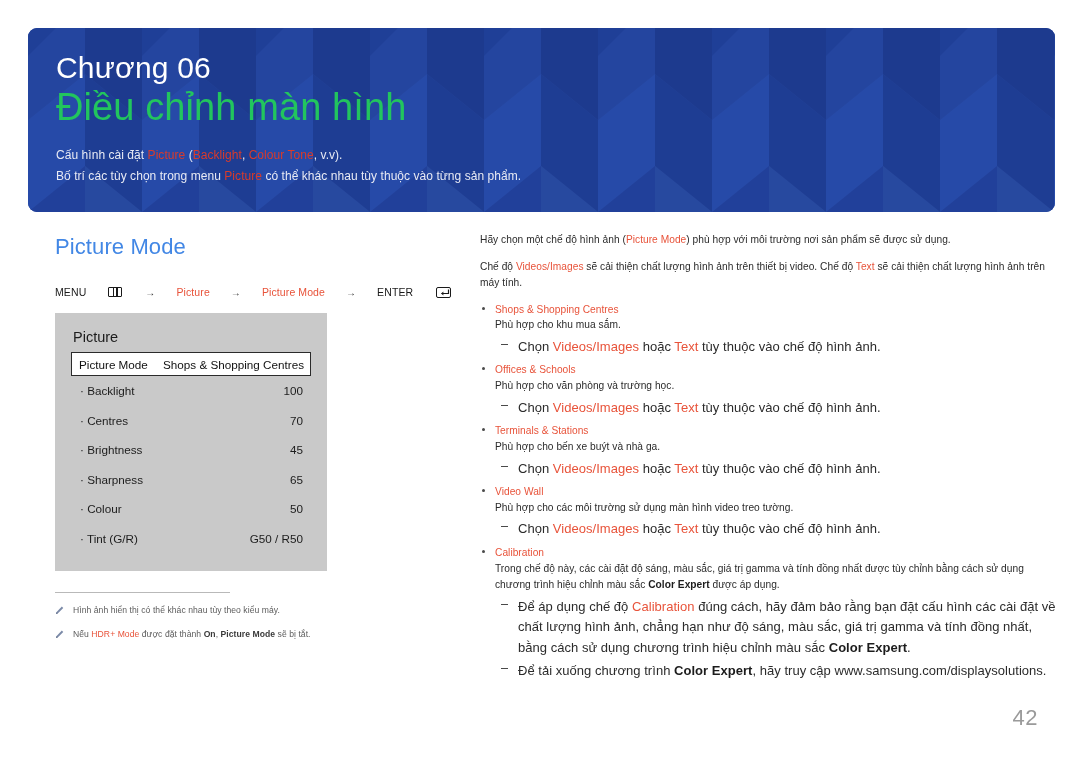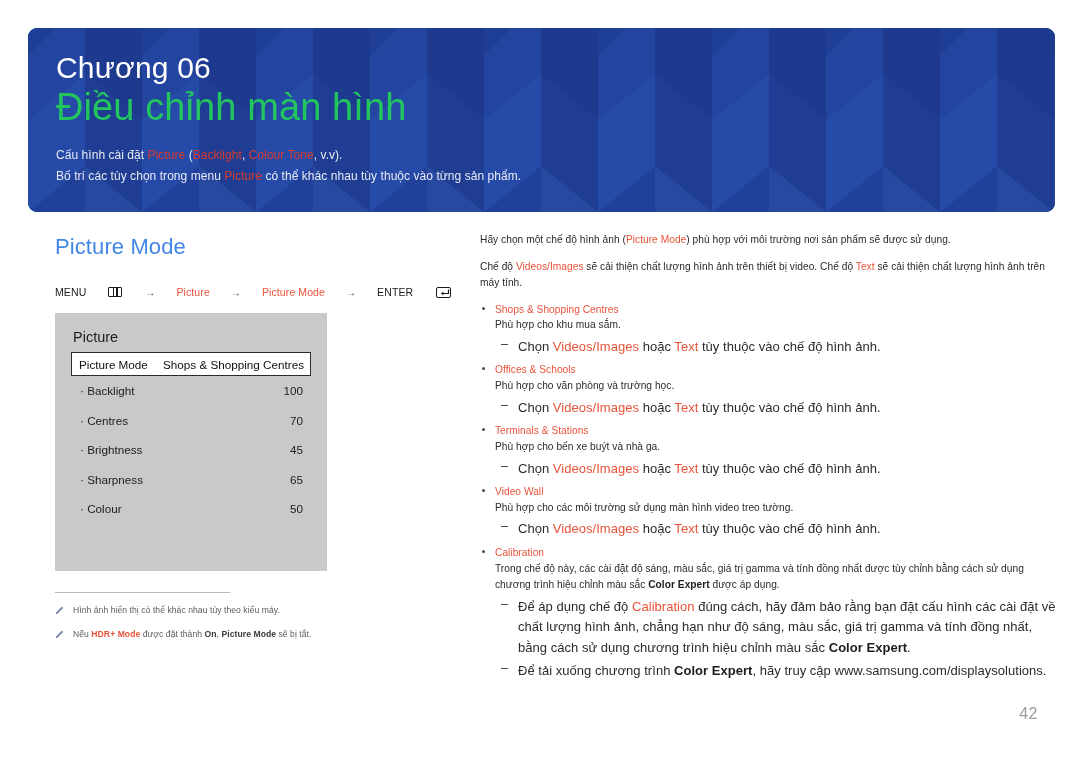--- a/index.html
+++ b/index.html
@@ -164,21 +164,21 @@
     font-size: 8.6px;
     color: #5c5c5c;
     letter-spacing: .05px;
     display: flex;
     align-items: flex-start;
     gap: 9px;
     white-space: nowrap;
   }
   .fn1 { top: 605px; }
   .fn2 { top: 629px; }
-  .footnote .orange { color: #e8533a; font-weight: bold; }
+  .footnote .orange { color: #e8533a; font-weight: normal; }
   .footnote .bold { font-weight: bold; color: #3a3a3a; }
   .pencil { flex: none; margin-top: 1px; }
 
   
   .rcol {
     position: absolute;
     left: 455px; top: 232px;
     width: 576px;
     margin-left: 25px;
   }
@@ -230,21 +230,21 @@
     width: 7px; height: 1px;
     background: #4a4a4a;
   }
 
   .page-number {
     position: absolute;
     left: 0; right: 42px;
     top: 705px;
     text-align: right;
     color: #9a9a9a;
-    font-size: 16px;
+    font-size: 22px;
     letter-spacing: .5px;
   }
 </style>
 </head>
 <body>
 
 <div class="page">
 
   <div class="banner">
     <svg class="banner-pattern" viewBox="0 0 1027 184" preserveAspectRatio="none">
@@ -310,20 +310,24 @@
           <span class="lbl">Brightness</span>
           <span>45</span>
         </div>
         <div class="osd-row">
           <span class="lbl">Sharpness</span>
           <span>65</span>
         </div>
         <div class="osd-row">
           <span class="lbl">Colour</span>
           <span>50</span>
+        </div>
+        <div class="osd-row">
+          <span class="lbl">Tint (G/R)</span>
+          <span>G50 / R50</span>
         </div>
       </div>
   </div>
 
   <div class="foot-rule"></div>
   <div id="footnotes-host">
       <div class="footnote fn1">
         <svg width="9" height="9" viewBox="0 0 10 10" class="pencil">
           <path d="M7.6 0.6 L9.2 2.2 L3.3 8.1 L1.1 8.8 L1.8 6.6 Z" fill="#7b8aa8"></path>
           <path d="M1.1 8.8 L1.8 6.6 L3.3 8.1 Z" fill="#5e6c88"></path>

